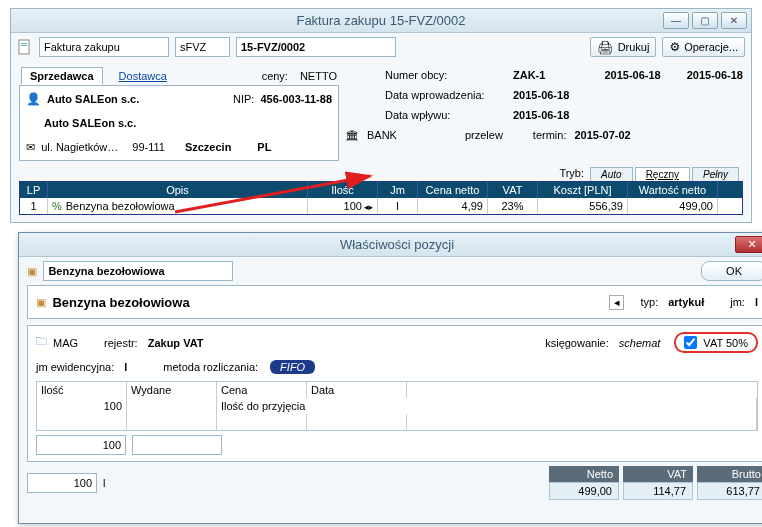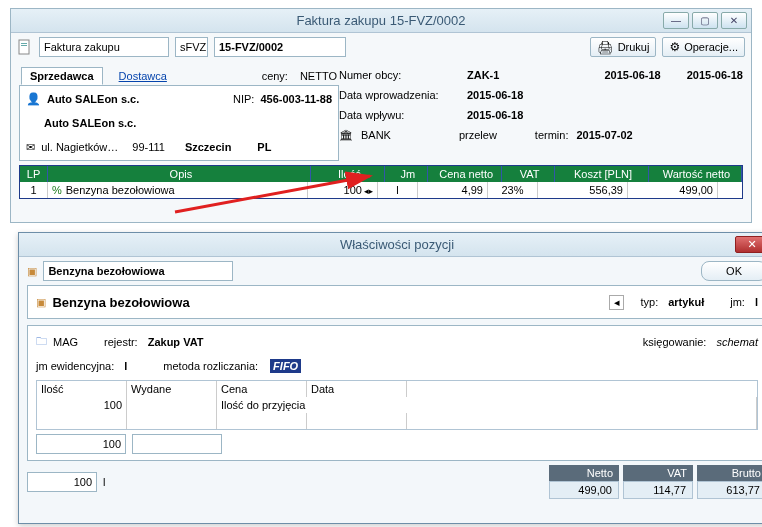--- a/index.html
+++ b/index.html
@@ -12,43 +12,43 @@
   .winbtns { position: absolute; right: 4px; top: 3px; display: flex; gap: 3px; }
   .winbtn { width: 26px; height: 17px; border: 1px solid #8aa; background: linear-gradient(#fff,#cde2f0); border-radius: 2px; display: flex; align-items: center; justify-content: center; color: #446; font-size: 10px; }
 
   .toolbar1 { padding: 4px 6px; display: flex; gap: 6px; align-items: center; }
   .fieldbox { border: 1px solid #9CB6C5; background: #fff; padding: 2px 4px; height: 20px; display: flex; align-items: center; }
   .iconbtn { border: 1px solid #9CB6C5; background: linear-gradient(#fff,#E4EEF5); padding: 2px 6px; height: 20px; display: flex; align-items: center; gap: 4px; border-radius: 2px; }
   .docicon { width: 16px; height: 16px; display: inline-block; }
   .printer { font-size: 13px; }
   .gear { font-size: 12px; }
 
-  .body1 { padding: 4px 8px; display: flex; }
+  .body1 { padding: 4px 8px; display: flex; gap: 6px; }
   .leftcol { width: 320px; }
   .tabs1 { display: flex; gap: 8px; align-items: center; padding: 2px 2px 0 2px; }
   .tab { padding: 2px 8px; cursor: pointer; }
   .tab.active { font-weight: bold; border: 1px solid #9CB6C5; border-bottom: 1px solid #fff; background: #fff; }
   .tab.link { color: #0645AD; text-decoration: underline; }
   .cenylbl { margin-left: auto; }
   .sellerbox { border: 1px solid #9CB6C5; background: #fff; padding: 4px 6px; }
   .sellerrow { display: flex; align-items: center; gap: 6px; min-height: 18px; }
   .nrow { white-space: nowrap; }
   .biz-icon { color: #C06618; font-size: 12px; }
 
   .rightcol { flex: 1; }
   .inforow { display: flex; gap: 8px; align-items: center; min-height: 20px; }
-  .inforow .lbl { width: 120px; }
+  .inforow .lbl { width: 120px; margin-left: 40px; }
   .bold { font-weight: bold; }
 
   .tabstrip { display: flex; justify-content: flex-end; gap: 2px; padding: 0 12px; margin-top: 2px; }
   .minitab { border: 1px solid #9CB6C5; border-bottom: none; padding: 1px 10px; font-style: italic; background: #EAF2F7; font-size: 10px; }
   .minitab.active { font-style: normal; text-decoration: underline; background: #fff; }
 
   .grid1 { margin: 0 8px; border: 1px solid #1E3A8A; }
-  .ghead { display: flex; background: #15803d; color: #fff; justify-content: space-between; }
+  .ghead { display: flex; background: #0c4a6e; color: #fff; }
   .ghead > div, .grow > div { padding: 2px 4px; border-right: 1px solid #3355aa; text-align: center; }
   .grow { display: flex; background: #fff; }
   .grow > div { border-right: 1px solid #ccc; }
   .c-lp { width: 28px; } .c-op { width: 260px; text-align: left !important; } .c-il { width: 70px; text-align: right !important; }
   .c-jm { width: 40px; } .c-cn { width: 70px; text-align: right !important; } .c-vat { width: 50px; }
   .c-ko { width: 90px; text-align: right !important; } .c-wn { width: 90px; text-align: right !important; }
   .green-pct { color: #1a7a1a; margin-right: 4px; }
 
   
   .arrow { position: absolute; left: 170px; top: 170px; width: 210px; height: 45px; pointer-events: none; }
@@ -56,21 +56,21 @@
   
   .win2 { position: absolute; left: 18px; top: 232px; width: 758px; height: 292px; border: 1px solid #6D8EA8; background: #F3F7FA; box-shadow: 0 2px 6px rgba(0,0,0,.2); }
   .titlebar2 { height: 24px; background: linear-gradient(#E6F0F7,#D4E4EE); display: flex; align-items: center; justify-content: center; border-bottom: 1px solid #B0C4D4; position: relative; }
   .closebtn { position: absolute; right: 6px; top: 3px; width: 34px; height: 17px; background: linear-gradient(#E07070,#B03030); border:1px solid #902020; border-radius: 2px; color: #fff; display: flex; align-items: center; justify-content: center; }
 
   .w2row { display: flex; align-items: center; gap: 6px; padding: 4px 8px; }
   .okbtn { margin-left: auto; border: 1px solid #9CB6C5; background: linear-gradient(#fff,#E4EEF5); padding: 3px 24px; border-radius: 8px; }
   .panel { border: 1px solid #9CB6C5; background: #fff; margin: 0 8px; padding: 6px 8px; }
   .panel + .panel { margin-top: 6px; }
   .frow { display: flex; align-items: center; gap: 6px; min-height: 20px; }
-  .fifo { background: #1E3A8A; color: #fff; font-weight: bold; font-style: italic; padding: 1px 3px; }
+  .fifo { background: #1E3A8A; color: #fff; font-weight: normal; font-style: italic; padding: 1px 10px; border-radius: 6px; }
   .tbl2 { border: 1px solid #B0C4D4; margin-top: 4px; }
   .tbl2 .h, .tbl2 .r { display: flex; }
   .tbl2 .h > div, .tbl2 .r > div { border-right: 1px solid #ccc; padding: 2px 4px; }
   .t2-a { width: 90px; text-align:right; } .t2-b { width: 90px; } .t2-c { width: 90px; } .t2-d { width: 100px; } .t2-e { flex: 1; }
 
   .highlight { border: 2px solid #E03030; border-radius: 10px; padding: 2px 8px; display: flex; align-items: center; gap: 6px; }
 
   .sumrow { display: flex; justify-content: flex-end; gap: 4px; padding: 4px 8px; align-items: center; }
   .sumhead { display:flex; gap:4px; }
   .sumhead > div, .sumvals > div { width: 70px; text-align: right; padding: 2px 6px; }
@@ -95,22 +95,22 @@
 
   <div class="toolbar1">
     <span class="docicon">
       <svg viewBox="0 0 16 16">
           <rect x="2" y="1" width="10" height="14" fill="#fff" stroke="#888"></rect>
           <rect x="4" y="4" width="6" height="1" fill="#6aa"></rect>
           <rect x="4" y="6" width="6" height="1" fill="#6aa"></rect>
         </svg>
     </span>
     <div class="fieldbox" style="width:130px">Faktura zakupu</div>
-    <div class="fieldbox" style="width:33px">sFVZ</div>
-    <div class="fieldbox bold" style="width:132px">15-FVZ/0002</div>
+    <div class="fieldbox" style="width:55px">sFVZ</div>
+    <div class="fieldbox bold" style="width:160px">15-FVZ/0002</div>
     <div style="flex:1"></div>
     <div class="iconbtn">
         <span class="printer">🖨</span>
         <span>Drukuj</span>
       </div>
     <div class="iconbtn">
         <span class="gear">⚙</span>
         <span>Operacje...</span>
       </div>
   </div>
@@ -156,26 +156,32 @@
         <span class="bold">2015-06-18</span>
       </div>
       <div class="inforow">
         <span class="lbl">Data wpływu:</span>
         <span class="bold">2015-06-18</span>
       </div>
       <div class="inforow">
         <span>🏛</span>
         <span>BANK</span>
         <span style="margin-left:60px">przelew</span>
-        <span style="margin-left:30px">termin:</span>
+        <span style="margin-left:22px">termin:</span>
         <span class="bold">2015-07-02</span>
       </div>
     </div>
   </div>
 
+  <div class="tabstrip">
+    <span style="margin-right:4px">Tryb:</span>
+    <div class="minitab">Auto</div>
+    <div class="minitab active">Ręczny</div>
+    <div class="minitab">Pełny</div>
+  </div>
 
   <div class="grid1">
     <div class="ghead">
       <div class="c-lp">LP</div>
       <div class="c-op" style="text-align:center !important">Opis</div>
       <div class="c-il" style="text-align:center !important">Ilość</div>
       <div class="c-jm">Jm</div>
       <div class="c-cn" style="text-align:center !important">Cena netto</div>
       <div class="c-vat">VAT</div>
       <div class="c-ko" style="text-align:center !important">Koszt [PLN]</div>
@@ -230,20 +236,24 @@
 
   <div class="panel">
     <div class="frow">
       <span style="color:#4477cc">🗀</span>
       <span>MAG</span>
       <span style="margin-left:20px">rejestr:</span>
       <span class="bold" style="margin-left:4px">Zakup VAT</span>
       <span style="flex:1"></span>
       <span>księgowanie:</span>
       <span style="font-style:italic;margin-left:4px">schemat</span>
+      <div class="highlight" style="margin-left:8px">
+        <input type="checkbox" checked="" style="">
+        <span>VAT 50%</span>
+      </div>
     </div>
     <div class="frow" style="margin-top:4px">
       <span>jm ewidencyjna:</span>
       <span class="bold" style="margin-left:4px">l</span>
       <span style="margin-left:30px">metoda rozliczania:</span>
       <span class="fifo" style="margin-left:6px">FIFO</span>
     </div>
     <div class="tbl2">
       <div class="h">
         <div class="t2-a" style="text-align:left">Ilość</div>

